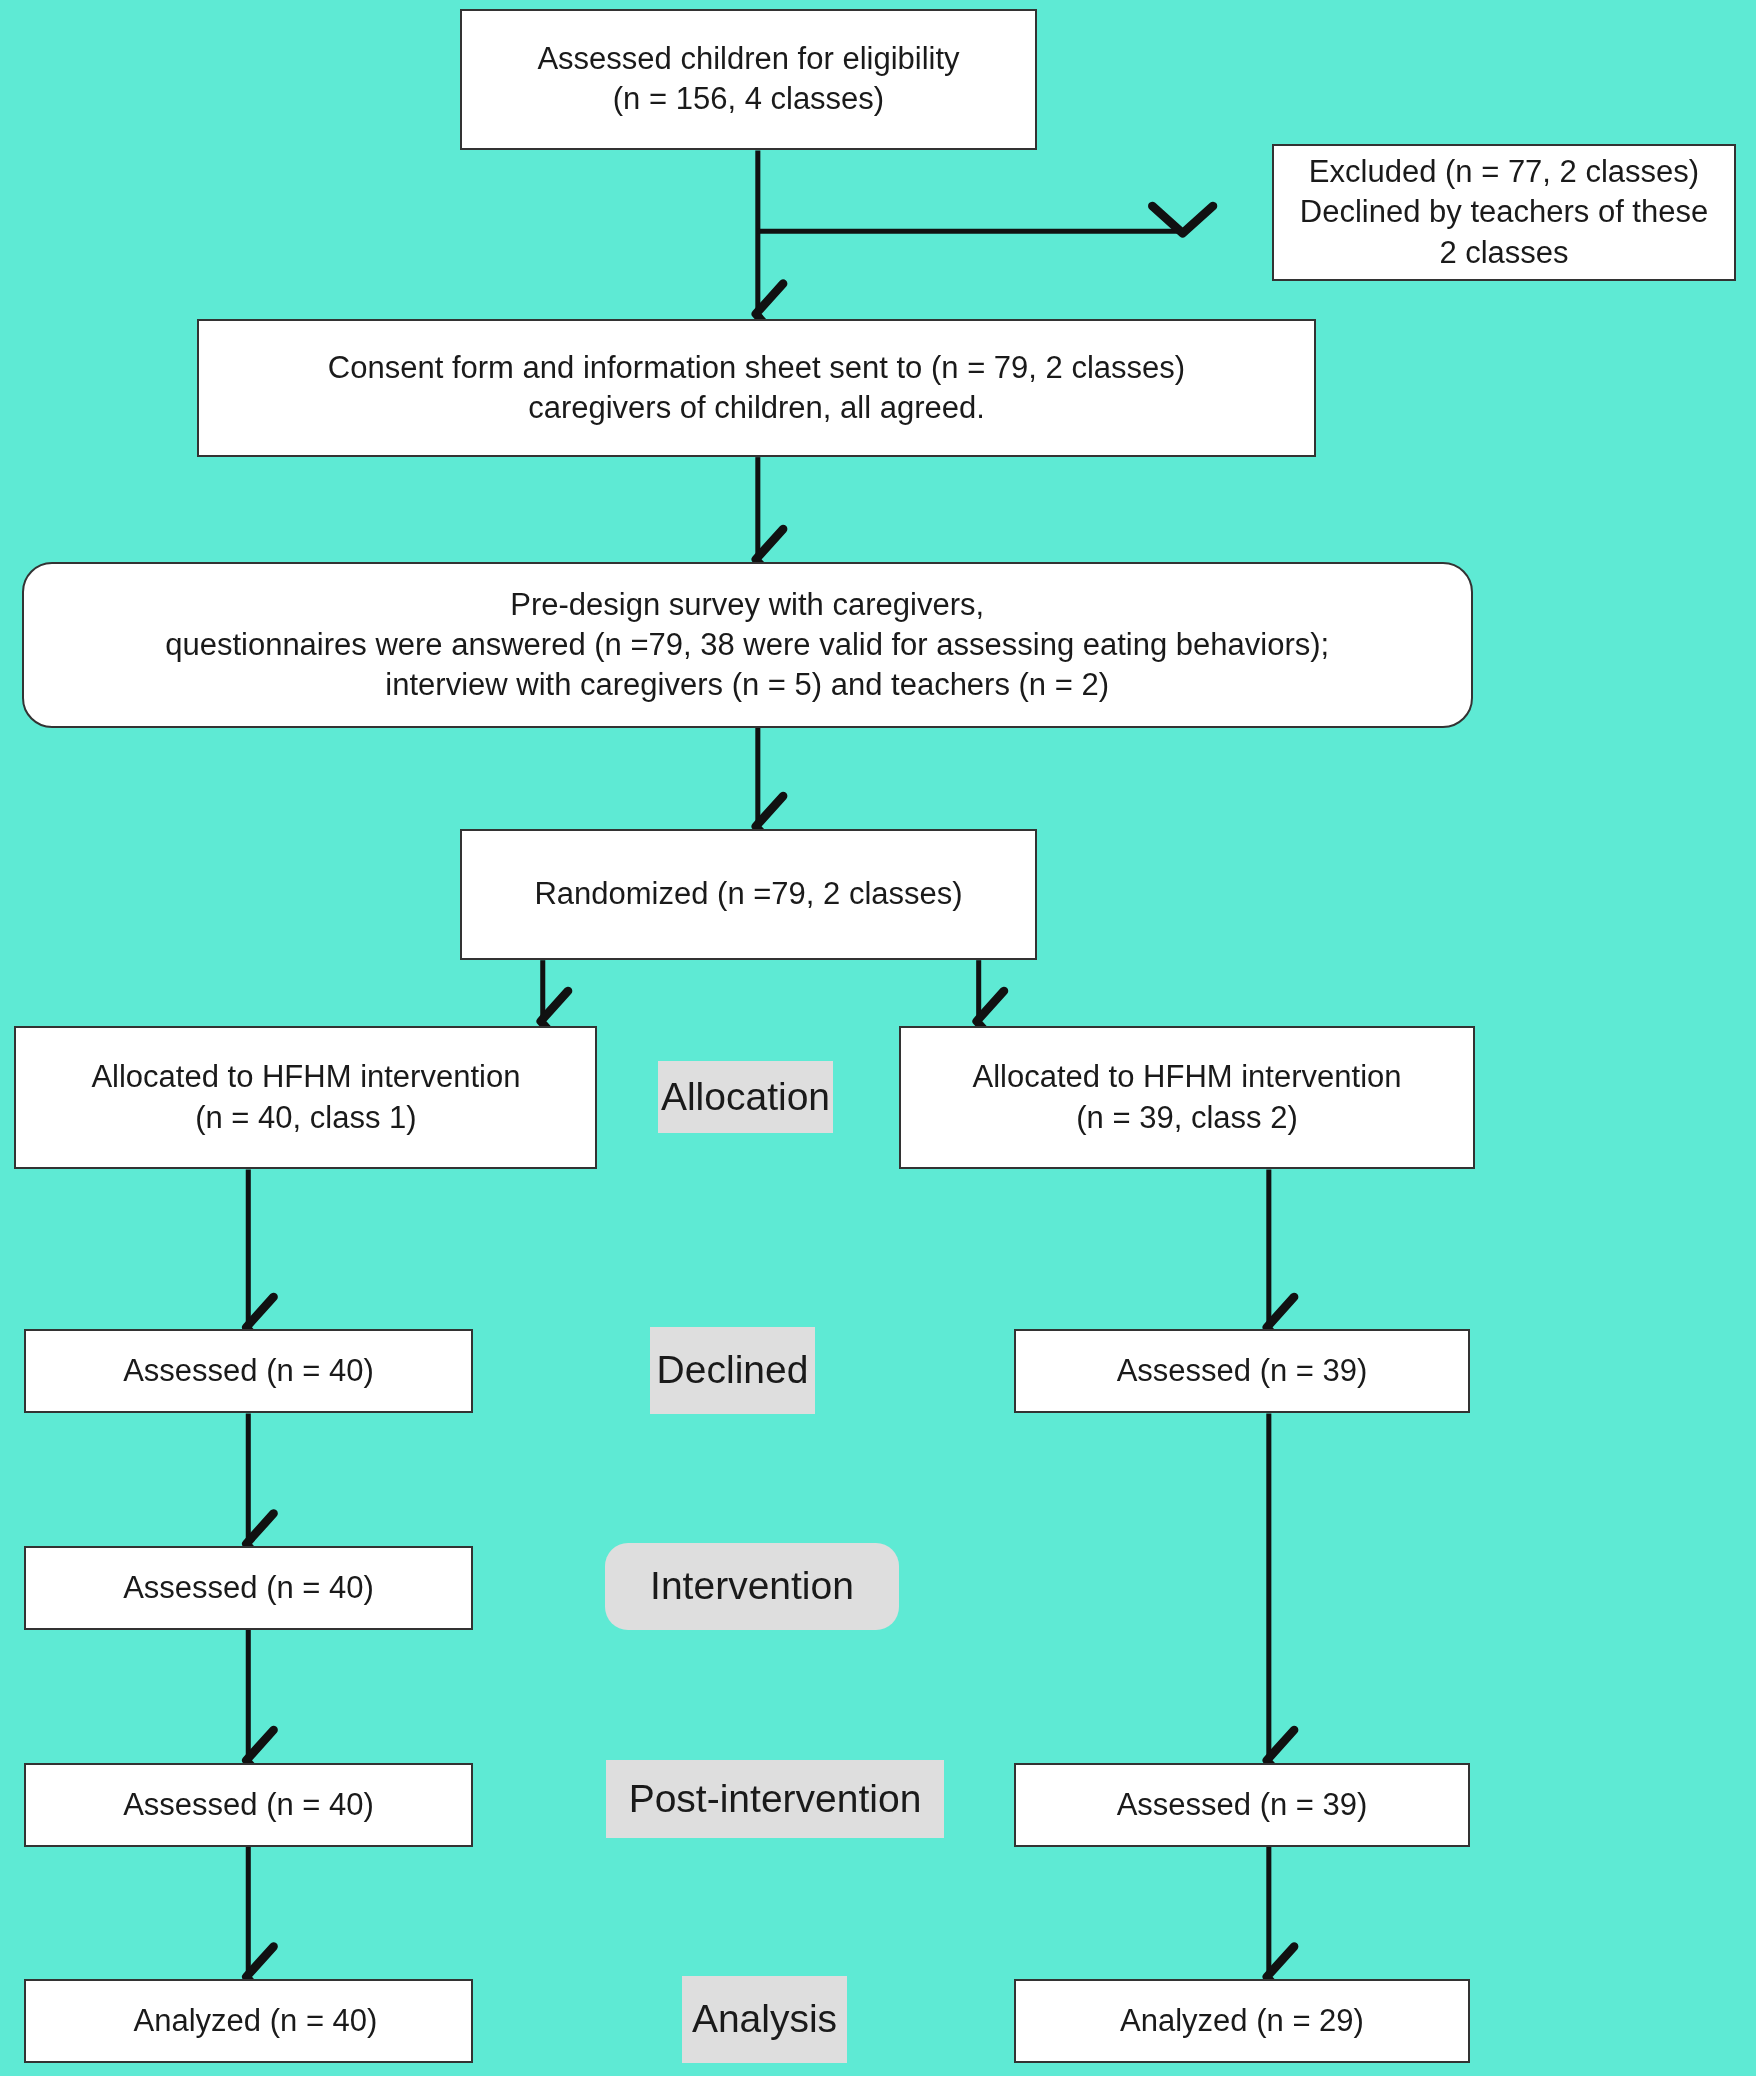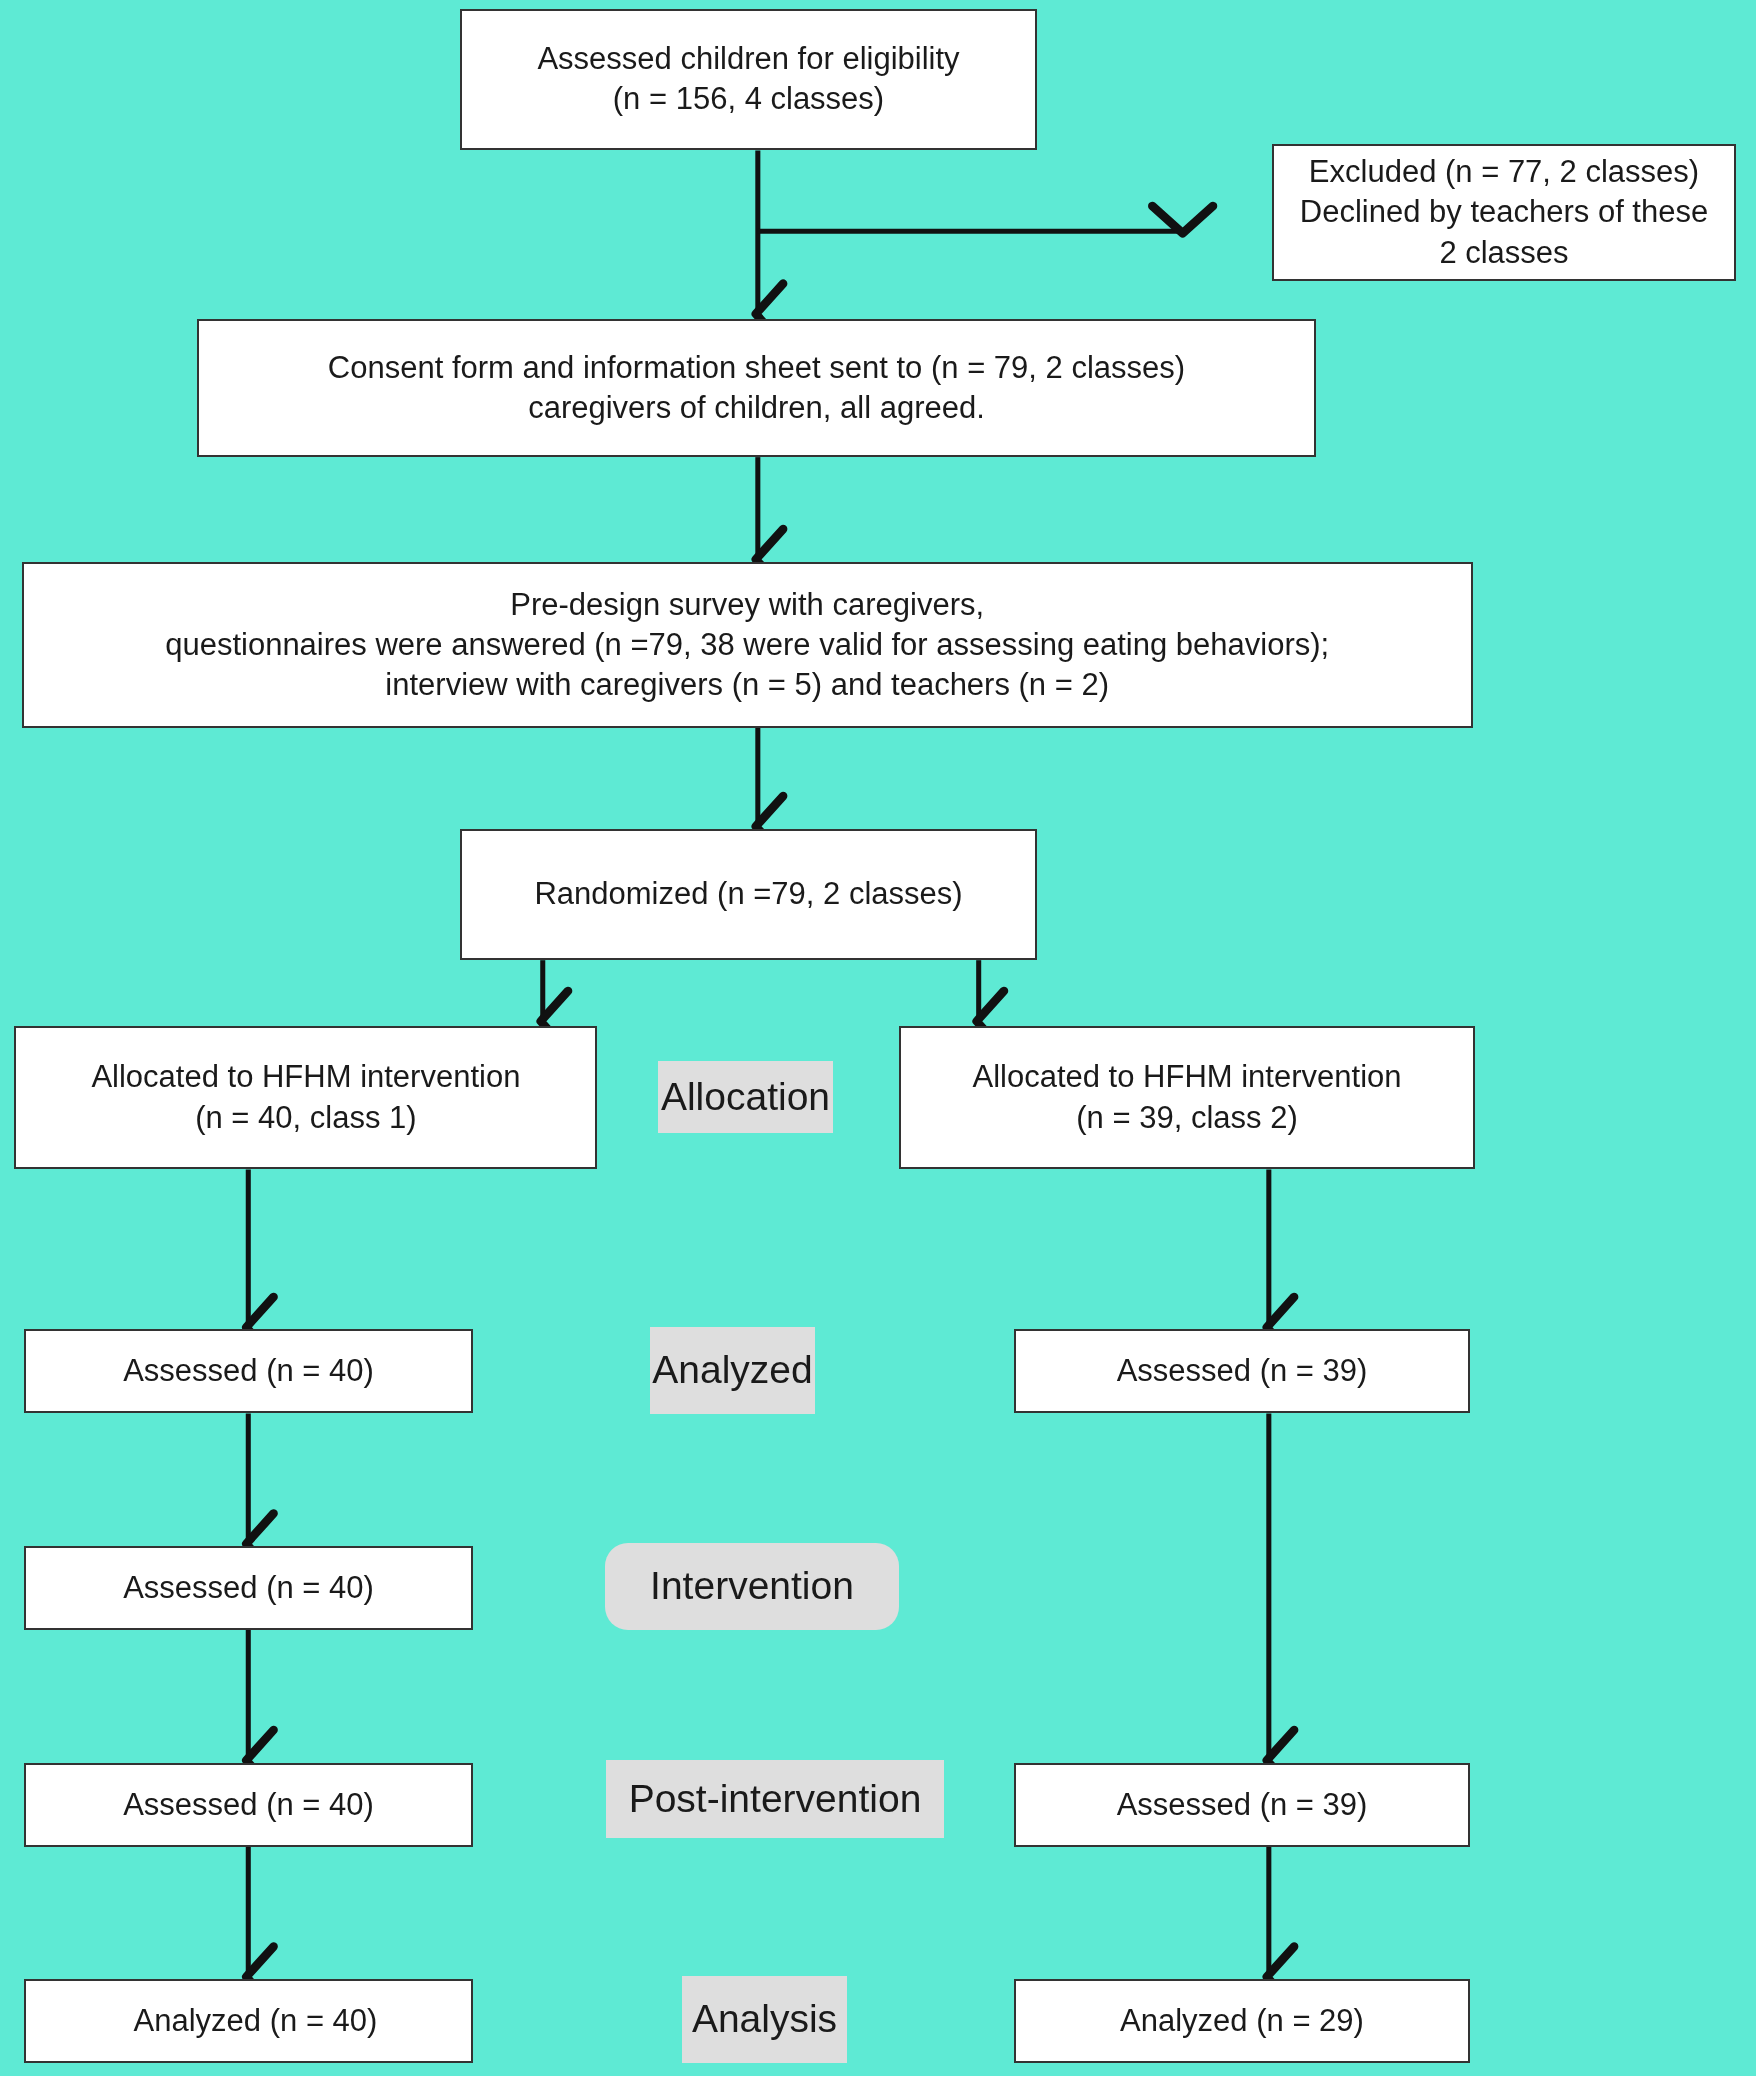--- a/index.html
+++ b/index.html
@@ -95,37 +95,37 @@
   <div class="node-box" style="left:460px; top:8.7px; width:577px; height:141px;">Assessed children for eligibility
 (n = 156, 4 classes)</div>
 
   <div class="node-box" style="left:1272px; top:144px; width:464px; height:137px;">Excluded (n = 77, 2 classes)
 Declined by teachers of these
 2 classes</div>
 
   <div class="node-box" style="left:197px; top:319px; width:1119px; height:138px;">Consent form and information sheet sent to (n = 79, 2 classes)
 caregivers of children, all agreed.</div>
 
-  <div class="node-box" style="left:21.7px; top:562px; width:1451px; height:166px;">Pre-design survey with caregivers,
+  <div class="node-box" style="left:21.7px; top:562px; width:1451px; height:166px;border-radius:30px;">Pre-design survey with caregivers,
 questionnaires were answered (n =79, 38 were valid for assessing eating behaviors);
 interview with caregivers (n = 5) and teachers (n = 2)</div>
 
   <div class="node-box" style="left:460px; top:829px; width:577px; height:131px;">Randomized (n =79, 2 classes)</div>
 
   <div class="node-box" style="left:14.4px; top:1026px; width:583px; height:143px;">Allocated to HFHM intervention
 (n = 40, class 1)</div>
 
   <div class="stage-label" style="left:658px; top:1061px; width:175px; height:72px;">Allocation</div>
 
   <div class="node-box" style="left:899px; top:1026px; width:576px; height:143px;">Allocated to HFHM intervention
 (n = 39, class 2)</div>
 
   <div class="node-box" style="left:24px; top:1329px; width:449px; height:84px;">Assessed (n = 40)</div>
 
-  <div class="stage-label" style="left:650px; top:1327px; width:165px; height:87px;">Analyzed</div>
+  <div class="stage-label" style="left:650px; top:1327px; width:165px; height:87px;">Declined</div>
 
   <div class="node-box" style="left:1014px; top:1329px; width:456px; height:84px;">Assessed (n = 39)</div>
 
   <div class="node-box" style="left:24px; top:1546px; width:449px; height:84px;">Assessed (n = 40)</div>
 
   <div class="stage-label" style="left:605px; top:1543px; width:294px; height:87px;border-radius:23px;">Intervention</div>
 
   <div class="node-box" style="left:24px; top:1763px; width:449px; height:84px;">Assessed (n = 40)</div>
 
   <div class="stage-label" style="left:606px; top:1760px; width:338px; height:78px;">Post-intervention</div>

